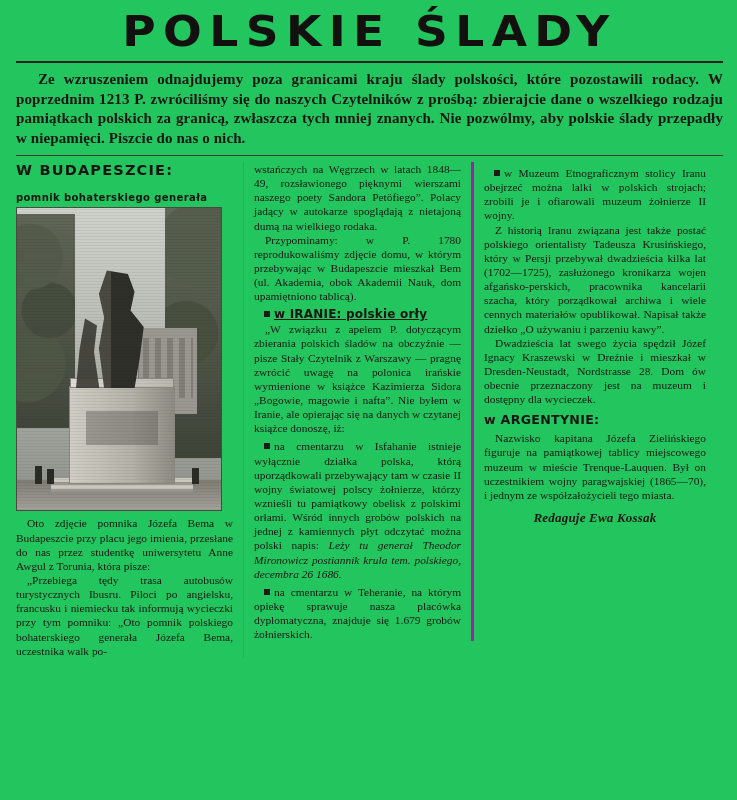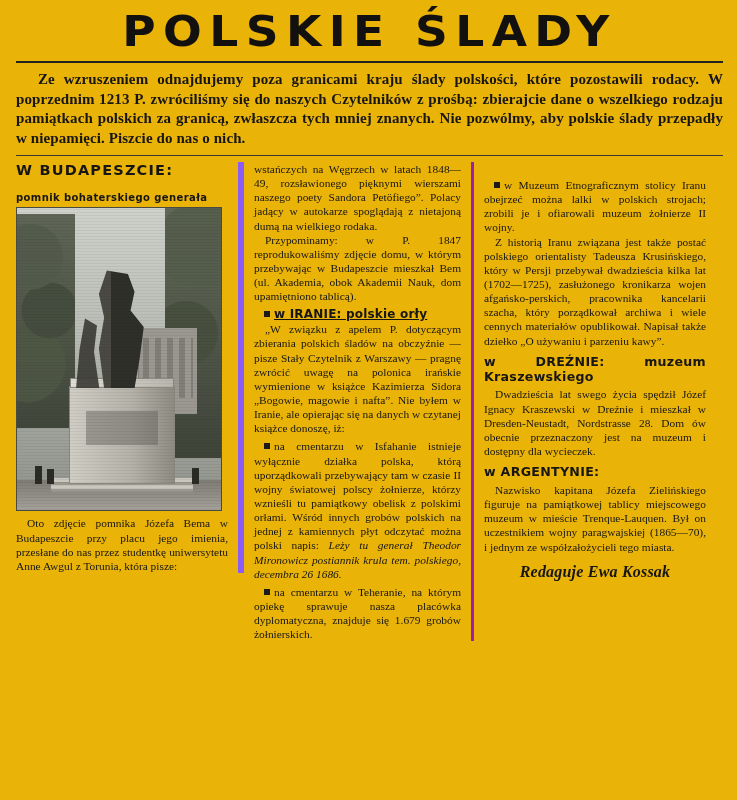--- a/index.html
+++ b/index.html
@@ -8,21 +8,21 @@
     background:#f3f1ea;
     font-family:"Liberation Serif", serif;
     color:#171614;
     overflow:hidden;
   }
   .page{
     position:relative;
     width:737px;height:800px;
     box-sizing:border-box;
     padding:8px 14px 6px 16px;
-    background:#eab308;
+    background:#22c55e;
   }
   
   .masthead{
     text-align:center;
     font-family:"DejaVu Sans", sans-serif;
     font-weight:bold;
     font-size:43px;
     letter-spacing:7px;
     line-height:1;
     padding:2px 0 4px 0;
@@ -52,21 +52,21 @@
     gap:0;
     align-items:flex-start;
   }
   .col{
     box-sizing:border-box;
     font-size:11.4px;
     line-height:1.24;
     text-align:justify;
     hyphens:auto;
   }
-  .col1{width:228px;padding-right:10px;border-right:6px solid #8b5cf6;}
+  .col1{width:228px;padding-right:10px;border-right:1px solid #8b5cf6;}
   .col2{width:230px;padding:0 10px;border-right:3px solid #a21caf;}
   .col3{width:232px;padding-left:10px;}
   .sect-head{
     font-family:"DejaVu Sans", sans-serif;
     font-weight:bold;
     font-size:14.5px;
     letter-spacing:1.2px;
     margin:0 0 2px 0;
     line-height:1.12;
   }
@@ -101,21 +101,21 @@
     width:6px;height:6px;
     background:#1d1b19;
     margin-right:4px;
     vertical-align:1px;
   }
   .ital{font-style:italic;}
   .sign{
     font-style:italic;
     font-weight:bold;
     text-align:center;
-    font-size:16px;
+    font-size:13px;
     margin-top:8px;
     letter-spacing:0.2px;
   }
   
   .photo{
     width:204px;height:302px;
     margin:4px 0 5px 0;
     position:relative;
     overflow:hidden;
     background:#6e6f66;
@@ -226,50 +226,48 @@
         </div>
         <div class="statue2"></div>
         <div class="statue"></div>
         <div class="fig f1"></div>
         <div class="fig f2"></div>
         <div class="fig f3"></div>
         <div class="grain"></div>
       </div>
 
       <p class="body first">Oto zdjęcie pomnika Józefa Bema w Budapeszcie przy placu jego imienia, przesłane do nas przez studentkę uniwersytetu Anne Awgul z Torunia, która pisze:</p>
+      <p class="body">„Przebiega tędy trasa autobusów turystycznych Ibusru. Piloci po angielsku, francusku i niemiecku tak informują wycieczki przy tym pomniku: „Oto pomnik polskiego bohaterskiego generała Józefa Bema, uczestnika walk po-</p>
     </div>
 
     <div class="col col2">
       <p class="noind">wstańczych na Węgrzech w latach 1848—49, rozsławionego pięknymi wierszami naszego poety Sandora Petöfiego”. Polacy jadący w autokarze spoglądają z nietajoną dumą na wielkiego rodaka.</p>
-      <p class="body">Przypominamy: w P. 1847 reprodukowaliśmy zdjęcie domu, w którym przebywając w Budapeszcie mieszkał Bem (ul. Akademia, obok Akademii Nauk, dom upamiętniono tablicą).</p>
+      <p class="body">Przypominamy: w P. 1780 reprodukowaliśmy zdjęcie domu, w którym przebywając w Budapeszcie mieszkał Bem (ul. Akademia, obok Akademii Nauk, dom upamiętniono tablicą).</p>
 
       <p class="bullet-p">
         <span class="sq"></span><span class="inl-head">w IRANIE: polskie orły</span>
       </p>
       <p class="body">„W związku z apelem P. dotyczącym zbierania polskich śladów na obczyźnie — pisze Stały Czytelnik z Warszawy — pragnę zwrócić uwagę na polonica irańskie wymienione w książce Kazimierza Sidora „Bogowie, magowie i nafta”. Nie byłem w Iranie, ale opierając się na danych w czytanej książce donoszę, iż:</p>
 
       <p class="bullet-p">
         <span class="sq"></span><span>na cmentarzu w Isfahanie istnieje wyłącznie działka polska, którą uporządkowali przebywający tam w czasie II wojny światowej polscy żołnierze, którzy wznieśli tu pamiątkowy obelisk z polskimi orłami. Wśród innych grobów polskich na jednej z kamiennych płyt odczytać można polski napis:</span>
         <span class="ital">Leży tu generał Theodor Mironowicz postiannik krula tem. polskiego, decembra 26 1686.</span>
       </p>
 
       <p class="bullet-p">
         <span class="sq"></span><span>na cmentarzu w Teheranie, na którym opiekę sprawuje nasza placówka dyplomatyczna, znajduje się 1.679 grobów żołnierskich.</span>
       </p>
     </div>
 
     <div class="col col3">
-      <p class="bullet-p" style="margin-top:16px">
+      <p class="bullet-p" style="margin-top:4px">
         <span class="sq"></span><span>w Muzeum Etnograficznym stolicy Iranu obejrzeć można lalki w polskich strojach; zrobili je i ofiarowali muzeum żołnierze II wojny.</span>
       </p>
       <p class="body">Z historią Iranu związana jest także postać polskiego orientalisty Tadeusza Krusińskiego, który w Persji przebywał dwadzieścia kilka lat (1702—1725), zasłużonego kronikarza wojen afgańsko-perskich, pracownika kancelarii szacha, który porządkował archiwa i wiele cennych materiałów opublikował. Napisał także dziełko „O używaniu i parzeniu kawy”.</p>
 
-      <div class="sect-head2">
-        <span>w DREŹNIE: muzeum Kraszewskiego</span>
-      </div>
       <p class="body">Dwadzieścia lat swego życia spędził Józef Ignacy Kraszewski w Dreźnie i mieszkał w Dresden-Neustadt, Nordstrasse 28. Dom ów obecnie przeznaczony jest na muzeum i dostępny dla wycieczek.</p>
 
       <div class="sect-head2">
         <span>w ARGENTYNIE:</span>
       </div>
       <p class="body">Nazwisko kapitana Józefa Zielińskiego figuruje na pamiątkowej tablicy miejscowego muzeum w mieście Trenque-Lauquen. Był on uczestnikiem wojny paragwajskiej (1865—70), i jednym ze współzałożycieli tego miasta.</p>
 
       <div class="sign">Redaguje Ewa Kossak</div>
     </div>
 

